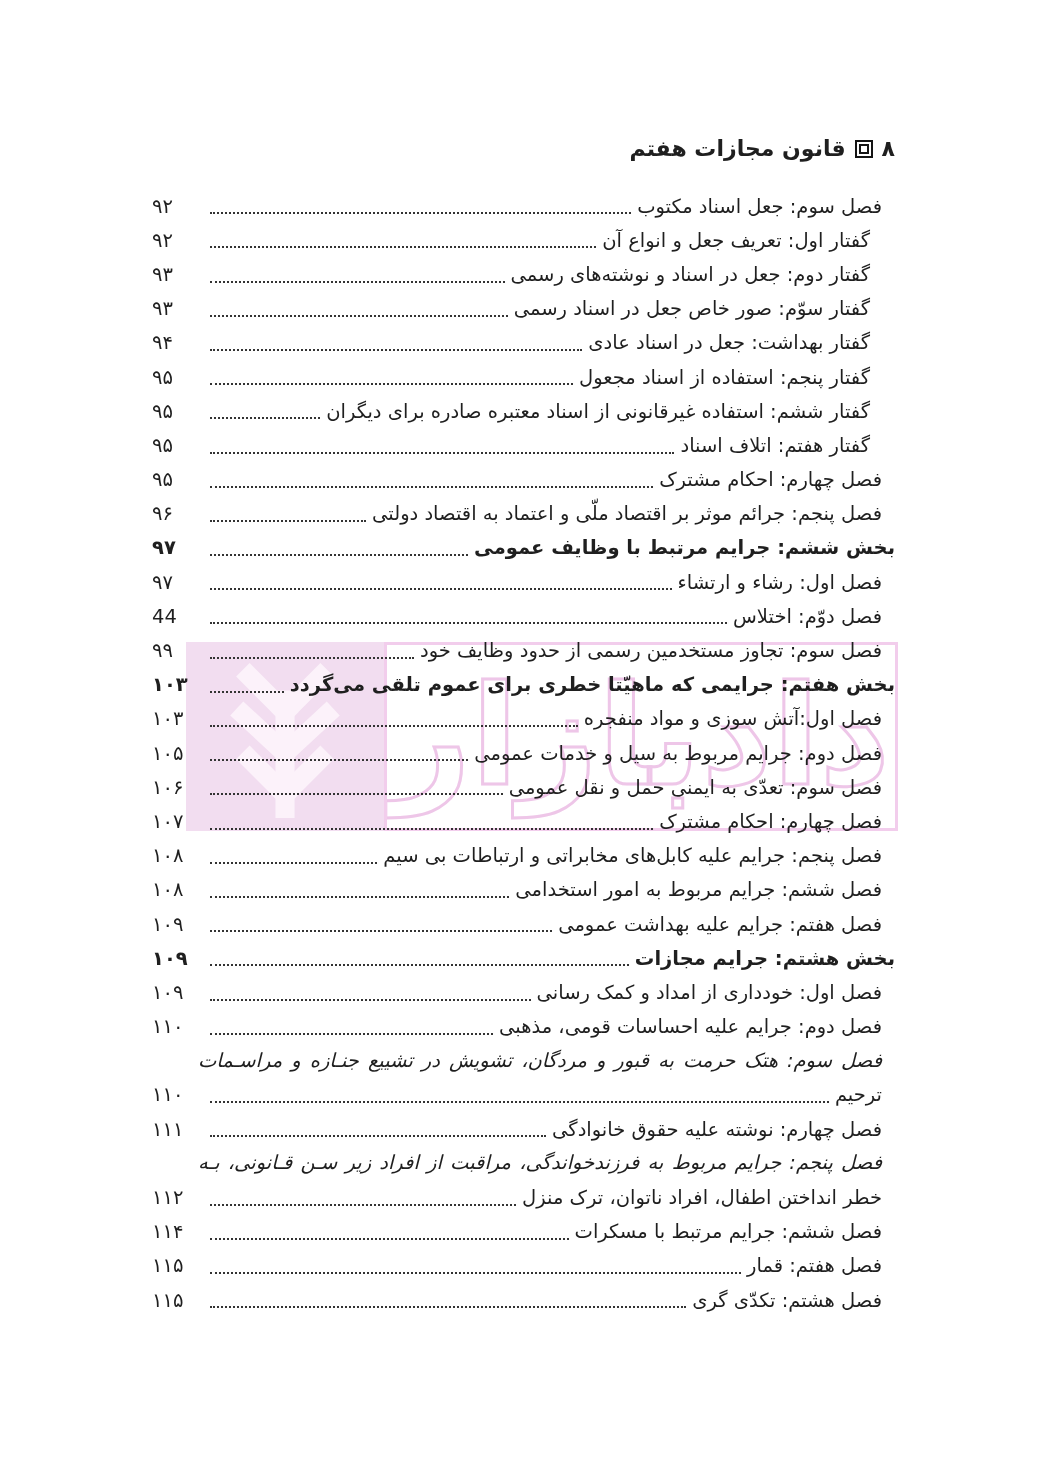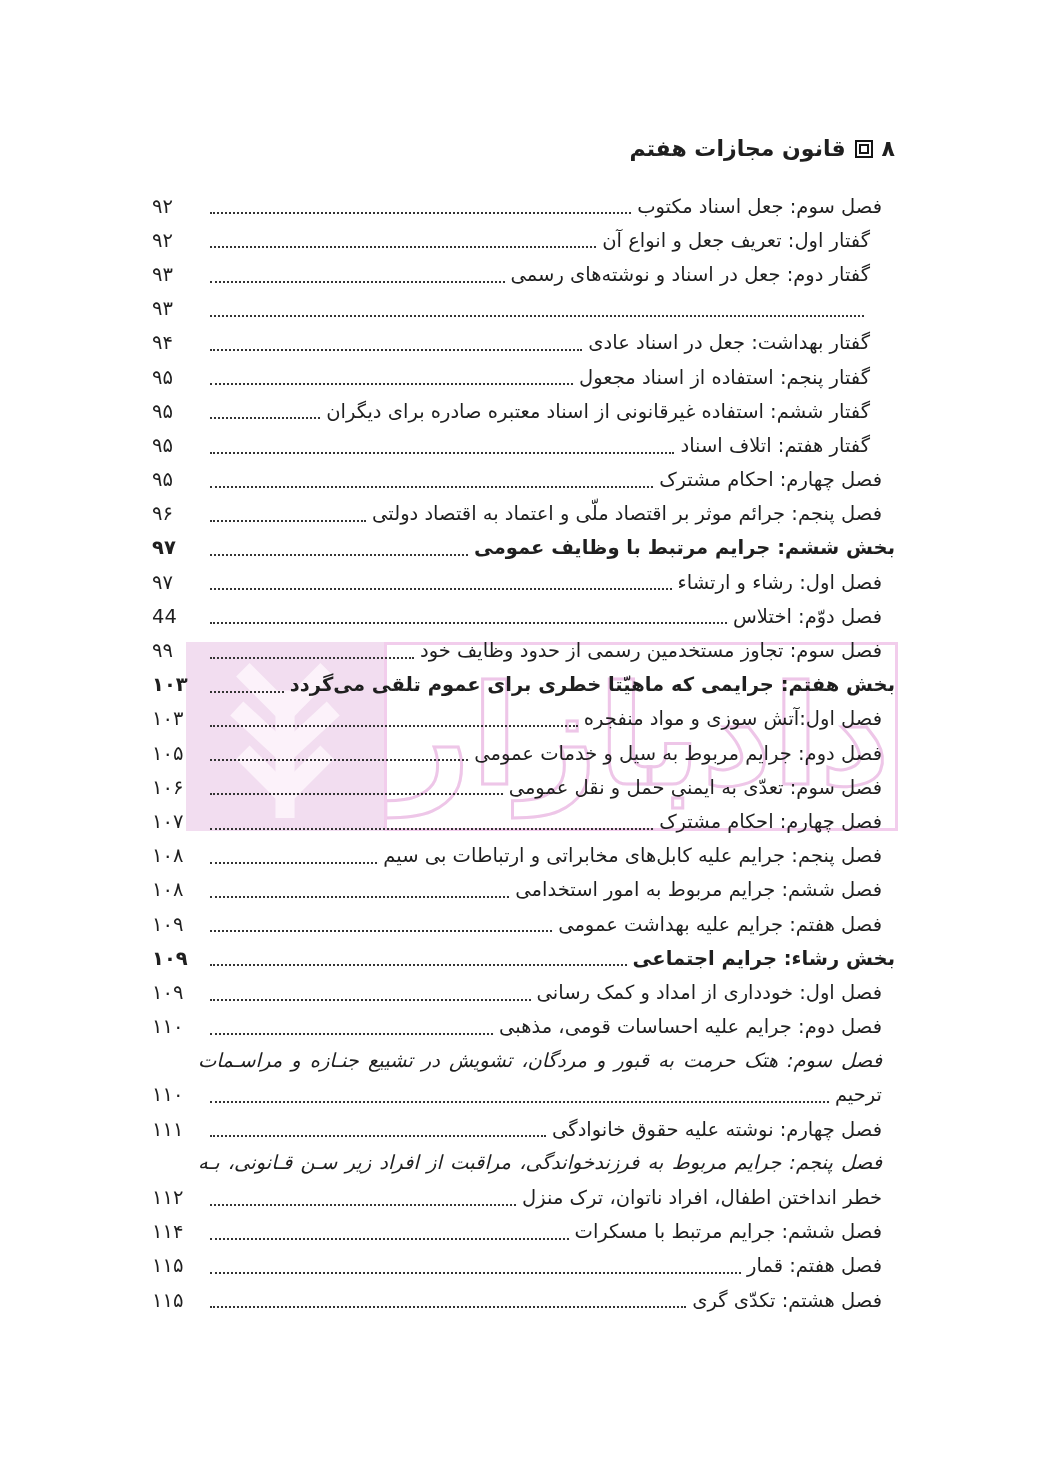--- a/index.html
+++ b/index.html
@@ -72,20 +72,21 @@
         <span class="title">گفتار اول: تعریف جعل و انواع آن</span>
         <span class="dots"></span>
         <span class="page-num">۹۲</span>
       </div>
       <div class="row goftar">
         <span class="title">گفتار دوم: جعل در اسناد و نوشته‌های رسمی</span>
         <span class="dots"></span>
         <span class="page-num">۹۳</span>
       </div>
       <div class="row goftar">
+        <span class="title">گفتار سوّم: صور خاص جعل در اسناد رسمی</span>
         <span class="dots"></span>
         <span class="page-num">۹۳</span>
       </div>
       <div class="row goftar">
         <span class="title">گفتار بهداشت: جعل در اسناد عادی</span>
         <span class="dots"></span>
         <span class="page-num">۹۴</span>
       </div>
       <div class="row goftar">
         <span class="title">گفتار پنجم: استفاده از اسناد مجعول</span>
@@ -166,21 +167,21 @@
         <span class="title">فصل ششم: جرایم مربوط به امور استخدامی</span>
         <span class="dots"></span>
         <span class="page-num">۱۰۸</span>
       </div>
       <div class="row fasl">
         <span class="title">فصل هفتم: جرایم علیه بهداشت عمومی</span>
         <span class="dots"></span>
         <span class="page-num">۱۰۹</span>
       </div>
       <div class="row bakhsh">
-        <span class="title">بخش رشاء: جرایم اجتماعی</span>
+        <span class="title">بخش هشتم: جرایم مجازات</span>
         <span class="dots"></span>
         <span class="page-num">۱۰۹</span>
       </div>
       <div class="row fasl">
         <span class="title">فصل اول: خودداری از امداد و کمک رسانی</span>
         <span class="dots"></span>
         <span class="page-num">۱۰۹</span>
       </div>
       <div class="row fasl">
         <span class="title">فصل دوم: جرایم علیه احساسات قومی، مذهبی</span>

